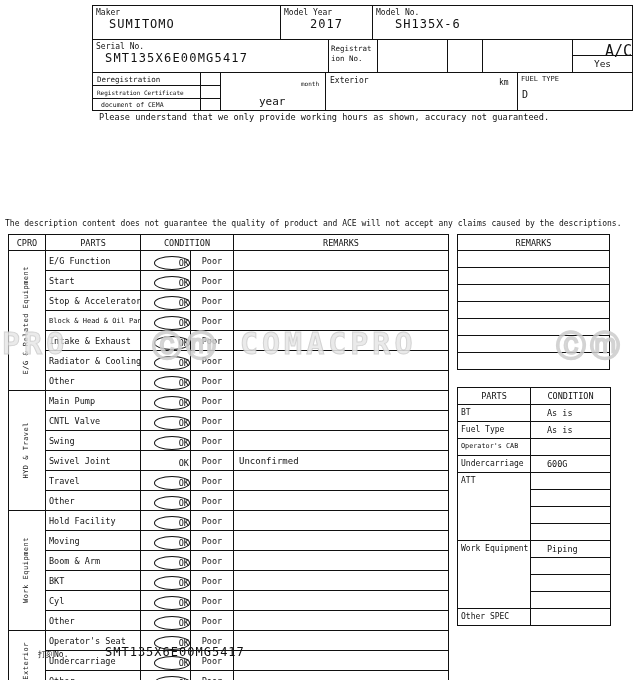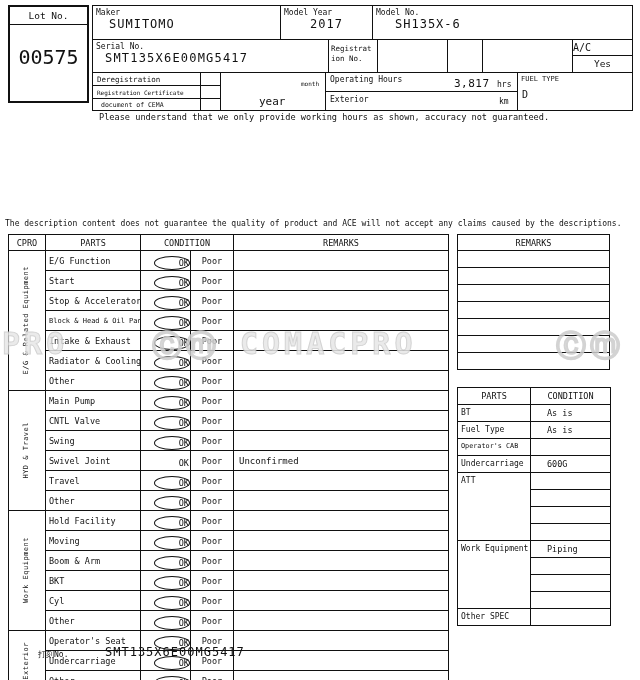--- a/index.html
+++ b/index.html
@@ -58,24 +58,20 @@
   #wm span { position:absolute; top:0; font-size:30px; letter-spacing:4px; white-space:nowrap; }
   
   #stamp-label { position:absolute; left:38px; top:649px; font-size:8px; }
   #stamp-value { position:absolute; left:105px; top:645px; font-size:12px; letter-spacing:1px; }
 </style>
 </head>
 <body>
 
 <div id="page">
 
-  <div id="lotbox">
-    <div class="lot-head">Lot No.</div>
-    <div class="lot-val">00575</div>
-  </div>
 
   <div id="hdr">
 
     <div class="hcell" style="left:0;top:0;width:188px;height:34px;">
       <div class="hlabel">Maker</div>
       <div class="hvalue" style="padding-left:16px;">SUMITOMO</div>
     </div>
     <div class="hcell" style="left:188px;top:0;width:92px;height:34px;">
       <div class="hlabel">Model Year</div>
       <div class="hvalue" style="text-align:center;">2017</div>
@@ -89,45 +85,40 @@
       <div class="hlabel">Serial No.</div>
       <div class="hvalue" style="padding-left:12px;font-size:12px;letter-spacing:1.2px;">SMT135X6E00MG5417</div>
     </div>
     <div class="hcell" style="left:236px;top:34px;width:49px;height:33px;">
       <div style="font-size:7.5px;padding:4px 1px 0 2px;word-break:break-all;line-height:1.3;">Registration No.</div>
     </div>
     <div class="hcell" style="left:285px;top:34px;width:70px;height:33px;"></div>
     <div class="hcell" style="left:355px;top:34px;width:35px;height:33px;"></div>
     <div class="hcell" style="left:390px;top:34px;width:90px;height:33px;"></div>
     <div class="hcell" style="left:480px;top:34px;width:60px;height:33px;">
-      <div class="subrow bline" style="height:16px;font-size:10px;text-align:left;padding-top:2px;">A/C</div>
+      <div class="subrow bline" style="height:16px;font-size:15px;text-align:right;padding-top:2px;">A/C</div>
       <div class="subrow" style="height:16px;font-size:9.5px;text-align:center;padding-top:2px;">Yes</div>
     </div>
 
     <div class="hcell" style="left:0;top:67px;width:108px;height:38px;">
       <div class="subrow bline" style="height:13px;font-size:7.5px;padding:2px 0 0 4px;">Deregistration</div>
       <div class="subrow bline tiny" style="height:13px;font-size:6px;padding:3px 0 0 4px;">Registration Certificate</div>
       <div class="subrow tiny" style="height:11px;padding:2px 0 0 8px;">document of CEMA</div>
     </div>
     <div class="hcell" style="left:108px;top:67px;width:20px;height:38px;">
       <div class="subrow bline" style="height:13px;"></div>
       <div class="subrow bline" style="height:13px;"></div>
     </div>
     <div class="hcell" style="left:128px;top:67px;width:105px;height:38px;">
       <div class="subrow" style="position:relative;height:17px;">
         <span style="position:absolute;left:38px;top:22px;font-size:11px;">year</span>
         <span style="position:absolute;left:80px;top:7px;font-size:6px;">month</span>
       </div>
     </div>
     <div class="hcell" style="left:233px;top:67px;width:192px;height:38px;">
-      <div class="subrow bline" style="position:relative;height:19px;">
-        <span style="position:absolute;left:4px;top:2px;font-size:8px;">Operating Hours</span>
-        <span style="position:absolute;left:128px;top:4px;font-size:11px;letter-spacing:0.5px;">3,817</span>
-        <span style="position:absolute;left:171px;top:7px;font-size:8px;">hrs</span>
-      </div>
       <div class="subrow" style="position:relative;height:17px;">
         <span style="position:absolute;left:4px;top:3px;font-size:8px;">Exterior</span>
         <span style="position:absolute;left:173px;top:5px;font-size:8px;text-align:center;">km</span>
       </div>
     </div>
     <div class="hcell" style="left:425px;top:67px;width:115px;height:38px;">
       <div style="font-size:7px;padding:2px 0 0 3px;">FUEL TYPE</div>
       <div style="font-size:10px;padding:6px 0 0 4px;">D</div>
     </div>
   </div>

